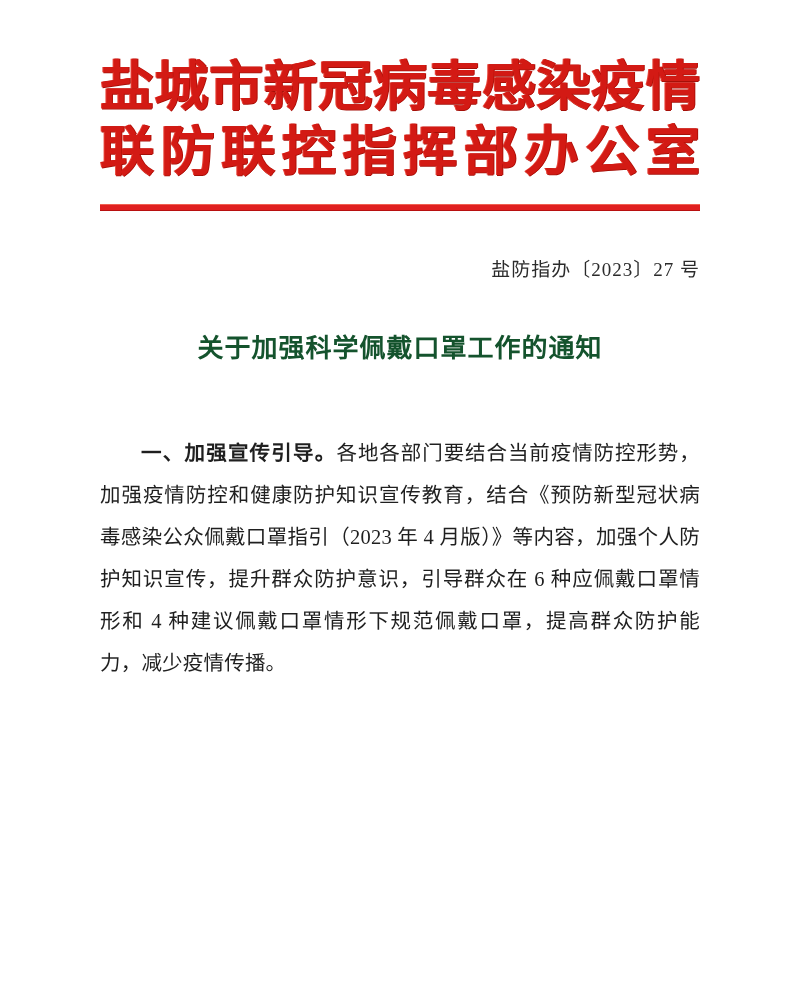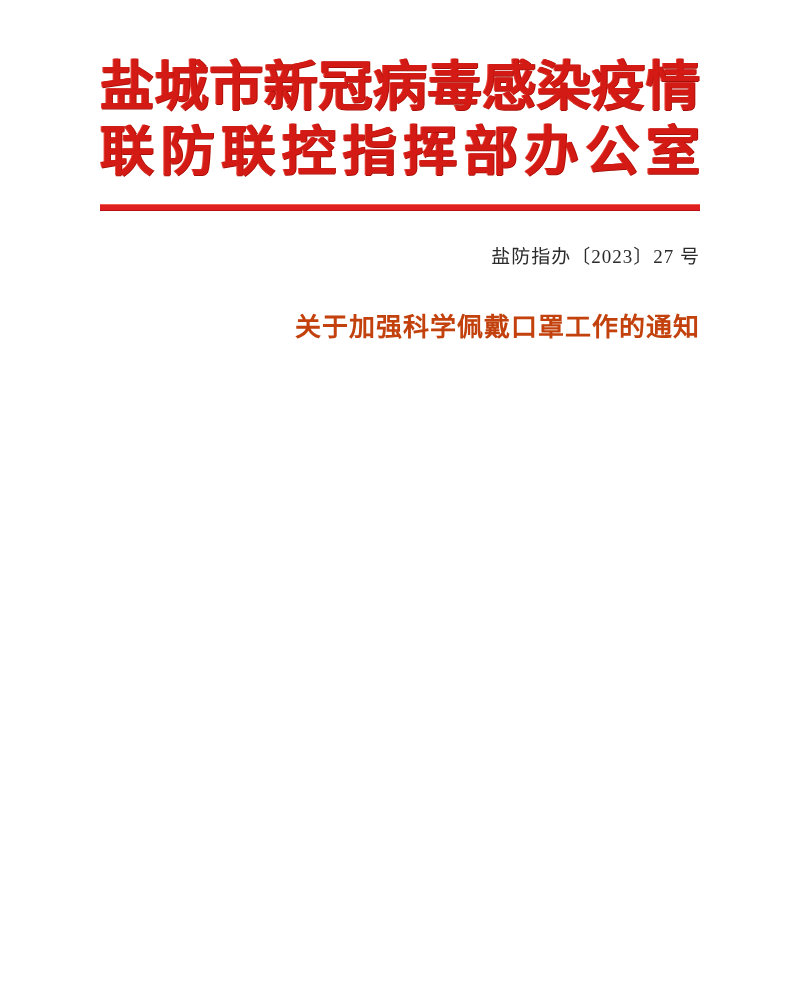--- a/index.html
+++ b/index.html
@@ -59,38 +59,38 @@
     background: #e02020;
     border-top: 1px solid #f06050;
     border-bottom: 1px solid #b81010;
     box-sizing: content-box;
   }
 
   
   .doc-number {
     width: 600px;
     margin: 0 auto;
-    padding-top: 30px;
+    padding-top: 43px;
     text-align: right;
     font-size: 19px;
     letter-spacing: 1px;
     color: #2b2b2b;
     font-family: "Liberation Serif", "DejaVu Serif", serif;
   }
 
   
   .doc-title {
     width: 600px;
-    margin: 8px auto;
+    margin: 16px auto;
     padding-top: 30px;
-    text-align: right;
+    text-align: center;
     font-size: 26px;
     font-weight: bold;
     letter-spacing: 1px;
-    color: #c2410c;
+    color: #14532d;
     font-family: "Liberation Serif", "DejaVu Serif", serif;
   }
 
   
   .body-block {
     width: 600px;
     margin: 0 auto;
     padding-top: 52px;
   }
   .para {
@@ -146,15 +146,18 @@
         <span>室</span>
       </div>
     <div class="red-rule"></div>
   </div>
 
   <div class="doc-number">盐防指办〔2023〕27 号</div>
 
   <h1 class="doc-title">关于加强科学佩戴口罩工作的通知</h1>
 
   <div class="body-block">
+    <p class="para indent">
+      <span class="lead">一、加强宣传引导。</span><span>各地各部门要结合当前疫情防控形势，加强疫情防控和健康防护知识宣传教育，结合《预防新型冠状病毒感染公众佩戴口罩指引（2023 年 4 月版）》等内容，加强个人防护知识宣传，提升群众防护意识，引导群众在 6 种应佩戴口罩情形和 4 种建议佩戴口罩情形下规范佩戴口罩，提高群众防护能力，减少疫情传播。</span>
+    </p>
   </div>
 
 </div>
 
 </body></html>

